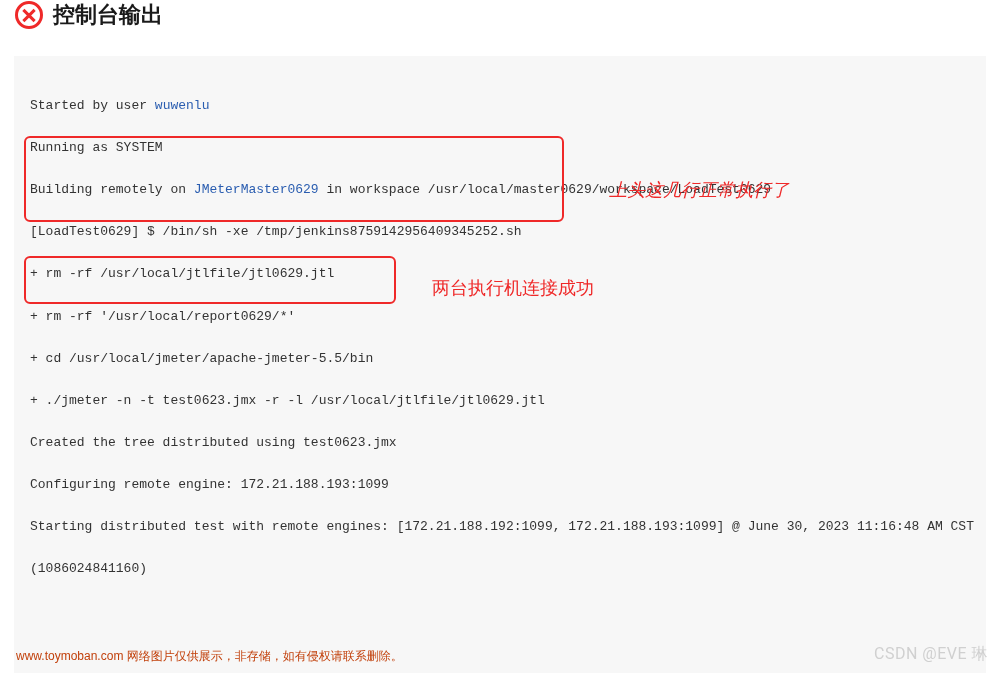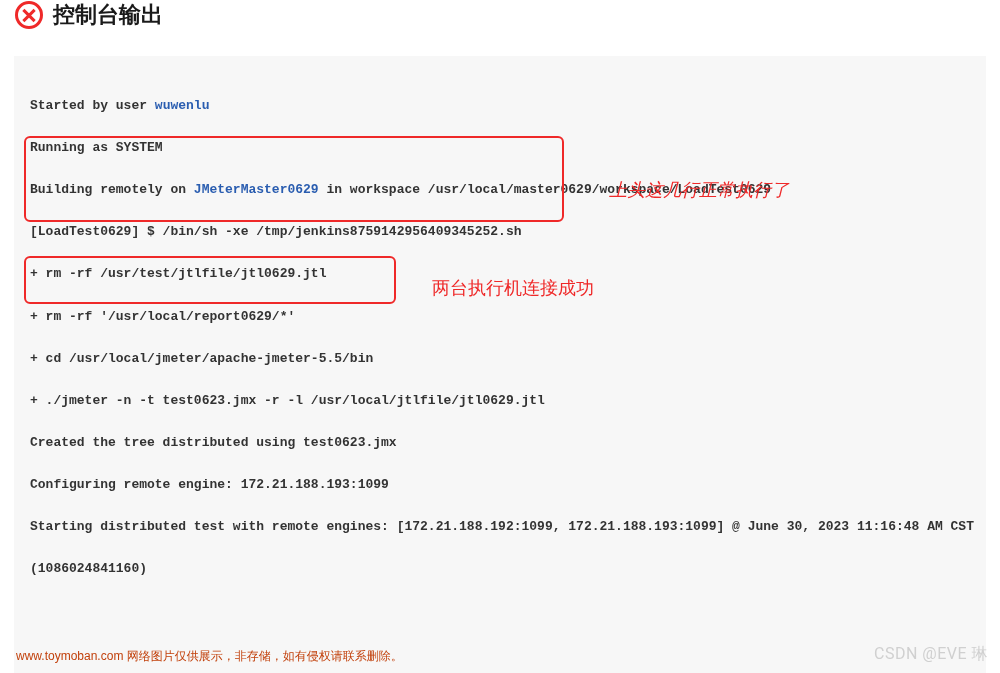--- a/index.html
+++ b/index.html
@@ -47,21 +47,21 @@
     padding: 18px 16px 10px 16px;
     font-family: "Menlo", "Consolas", "Courier New", monospace;
     font-size: 13px;
     line-height: 1.62;
     color: #333;
     position: relative;
     white-space: pre;
     overflow: hidden;
   }
   .console .link { color: #2a5db0; }
-  .console .line { display: block; font-weight: bold; }
+  .console .line { display: block; }
   .hl-box {
     position: absolute;
     border: 2px solid #ef2929;
     border-radius: 6px;
     pointer-events: none;
   }
   .hl-box.box1 { left: 10px; top: 80px;  width: 540px; height: 86px; }
   .hl-box.box2 { left: 10px; top: 200px; width: 372px; height: 48px; }
   .annotation {
     position: absolute;
@@ -95,21 +95,21 @@
 <div class="header">
   <div class="status-icon"></div>
   <div class="title">控制台输出</div>
 </div>
 
 <div class="console">
 <span class="line"><span>Started by user </span><span class="link">wuwenlu</span></span>
 <span class="line">Running as SYSTEM</span>
 <span class="line"><span>Building remotely on </span><span class="link">JMeterMaster0629</span><span> in workspace /usr/local/master0629/workspace/LoadTest0629</span></span>
 <span class="line">[LoadTest0629] $ /bin/sh -xe /tmp/jenkins8759142956409345252.sh</span>
-<span class="line">+ rm -rf /usr/test/jtlfile/jtl0629.jtl</span>
+<span class="line">+ rm -rf /usr/local/jtlfile/jtl0629.jtl</span>
 <span class="line">+ rm -rf '/usr/local/report0629/*'</span>
 <span class="line">+ cd /usr/local/jmeter/apache-jmeter-5.5/bin</span>
 <span class="line">+ ./jmeter -n -t test0623.jmx -r -l /usr/local/jtlfile/jtl0629.jtl</span>
 <span class="line">Created the tree distributed using test0623.jmx</span>
 <span class="line">Configuring remote engine: 172.21.188.193:1099</span>
 <span class="line">Starting distributed test with remote engines: [172.21.188.192:1099, 172.21.188.193:1099] @ June 30, 2023 11:16:48 AM CST</span>
 <span class="line">(1086024841160)</span>
 
 
 

